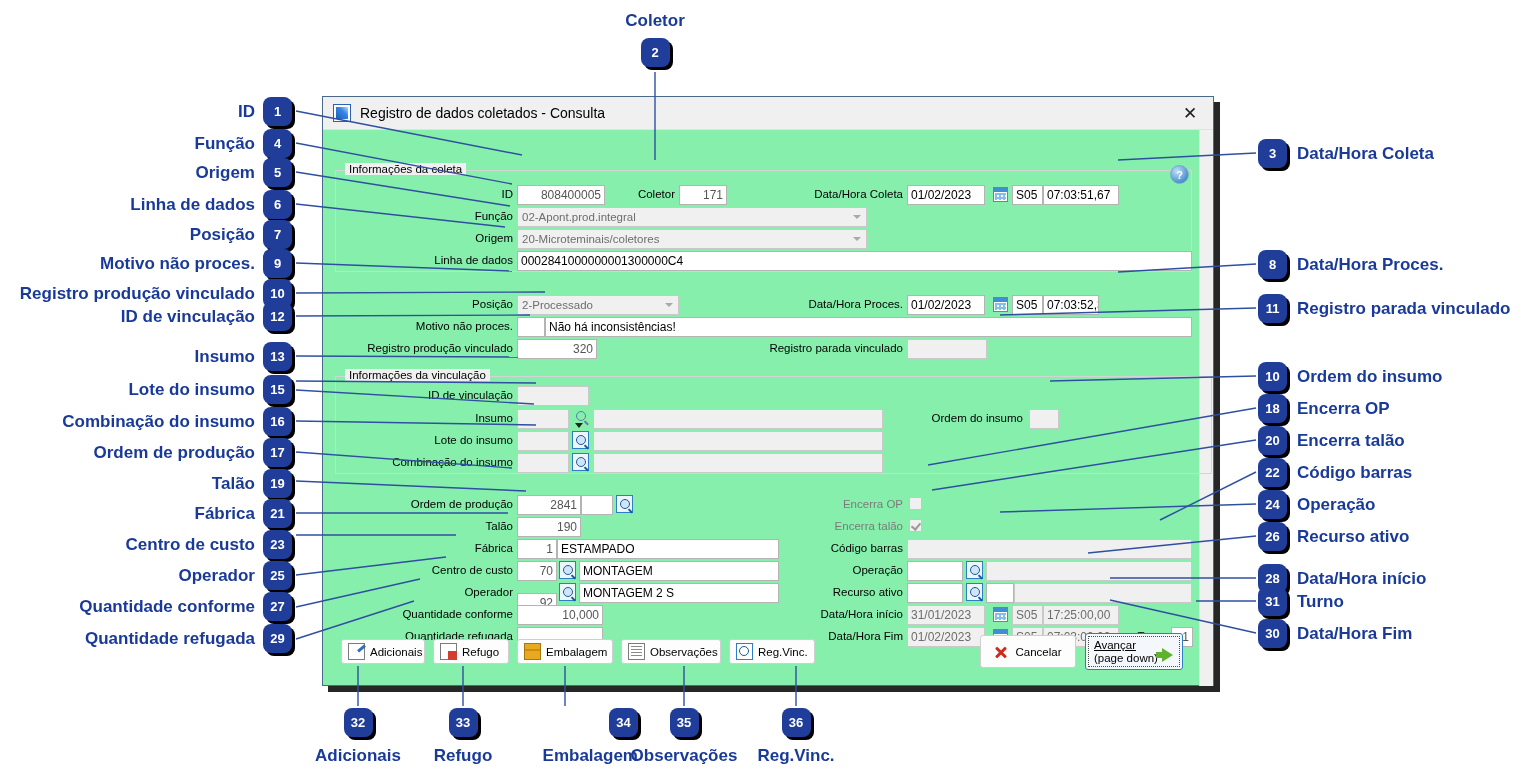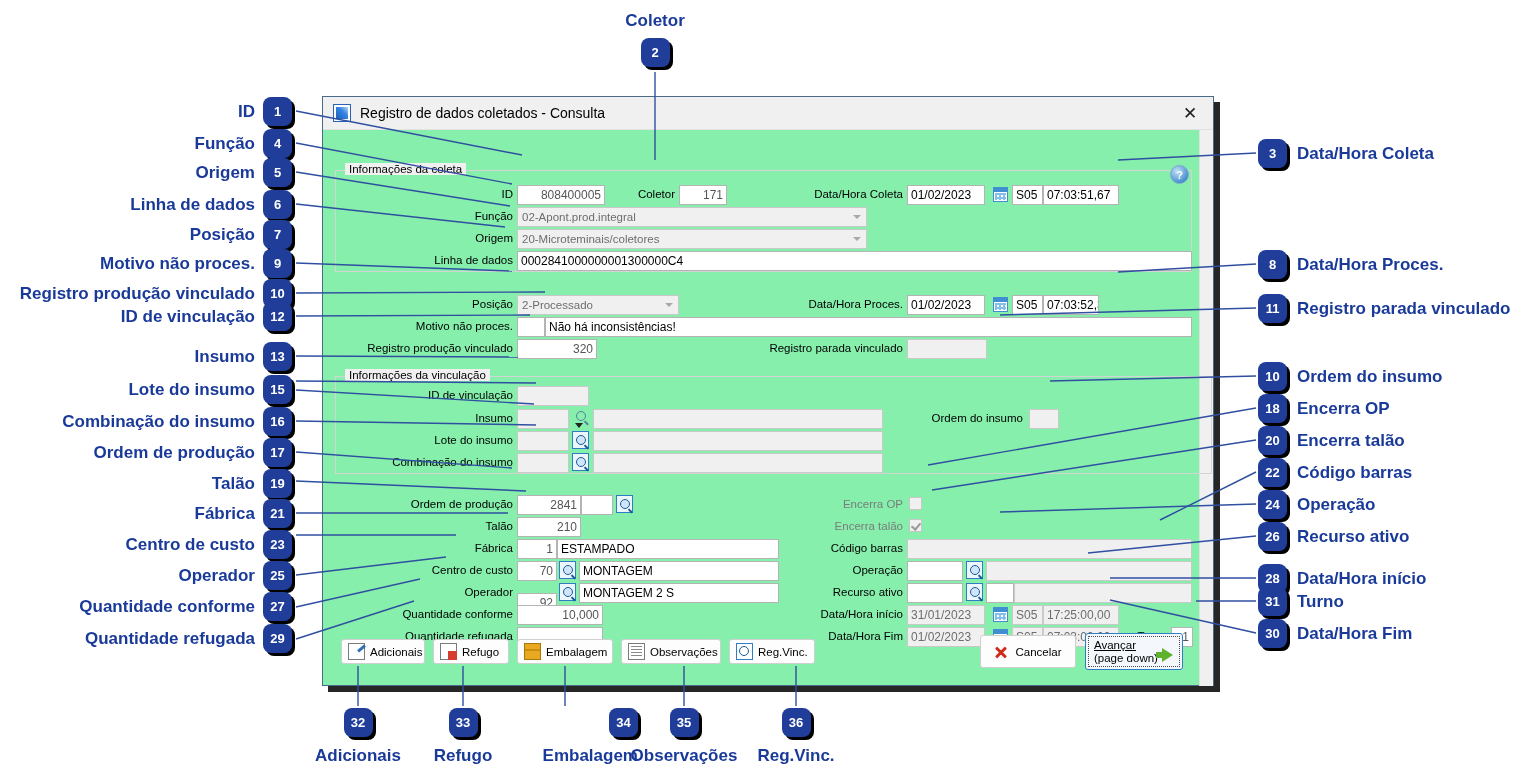--- a/index.html
+++ b/index.html
@@ -344,21 +344,21 @@
 
 
     <div class="lbl" style="left:76px;top:368px;width:114px;">Ordem de produção</div>
     <div class="inp rtxt" style="left:194px;top:365px;width:64px;">2841</div>
     <div class="inp" style="left:258px;top:365px;width:32px;"></div>
     <div class="lkp" style="left:293px;top:365px;">
         <span class="gl"></span>
       </div>
 
     <div class="lbl" style="left:120px;top:390px;width:70px;">Talão</div>
-    <div class="inp rtxt" style="left:194px;top:387px;width:64px;">210</div>
+    <div class="inp rtxt" style="left:194px;top:387px;width:64px;">190</div>
 
     <div class="lbl" style="left:120px;top:412px;width:70px;">Fábrica</div>
     <div class="inp rtxt" style="left:194px;top:409px;width:40px;">1</div>
     <div class="inp" style="left:234px;top:409px;width:222px;">ESTAMPADO</div>
 
     <div class="lbl" style="left:96px;top:434px;width:94px;">Centro de custo</div>
     <div class="inp rtxt" style="left:194px;top:431px;width:40px;">70</div>
     <div class="lkp" style="left:236px;top:431px;">
         <span class="gl"></span>
       </div>

